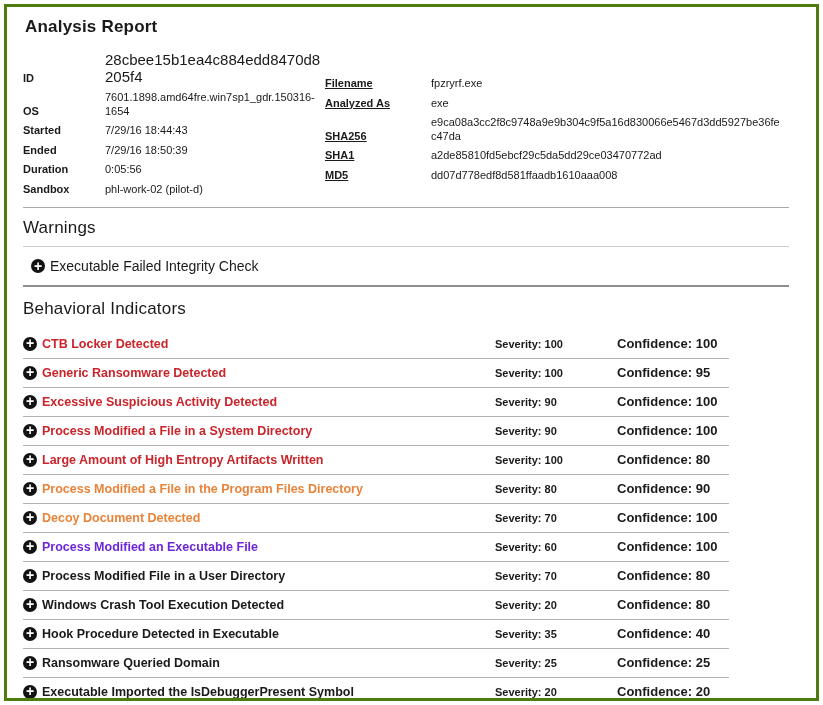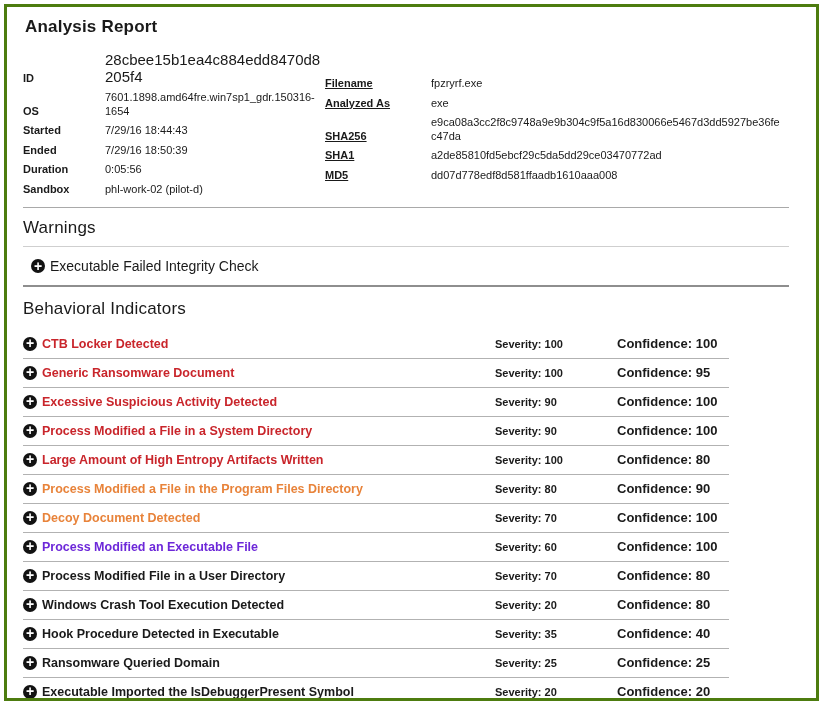--- a/index.html
+++ b/index.html
@@ -178,21 +178,21 @@
       <span>100</span>
     </span>
     <span class="conf-cell">
       <span>Confidence:</span>
       <span>100</span>
     </span>
   </div>
         <div class="ind-row">
     <span class="ind-title-wrap">
       <span class="plus-icon">+</span>
-      <span class="ind-title" style="color: rgb(201, 37, 43);">Generic Ransomware Document</span>
+      <span class="ind-title" style="color: rgb(201, 37, 43);">Generic Ransomware Detected</span>
     </span>
     <span class="sev-cell">
       <span>Severity:</span>
       <span>100</span>
     </span>
     <span class="conf-cell">
       <span>Confidence:</span>
       <span>95</span>
     </span>
   </div>

